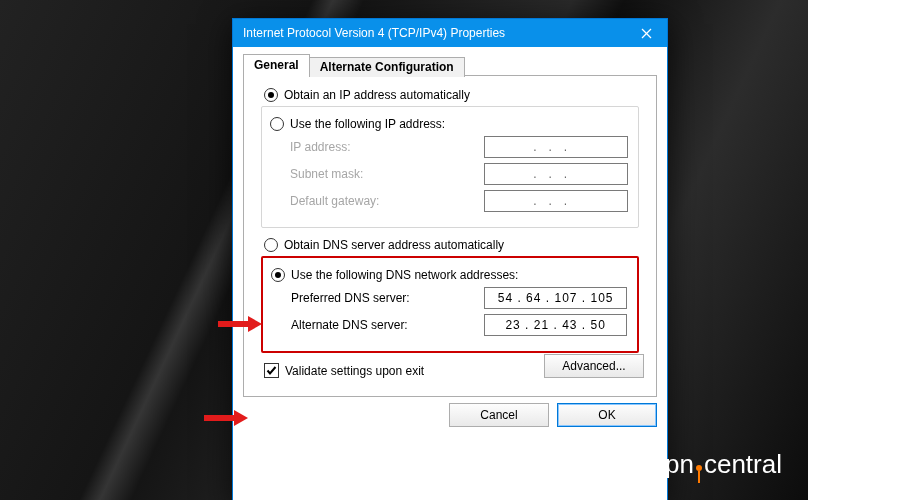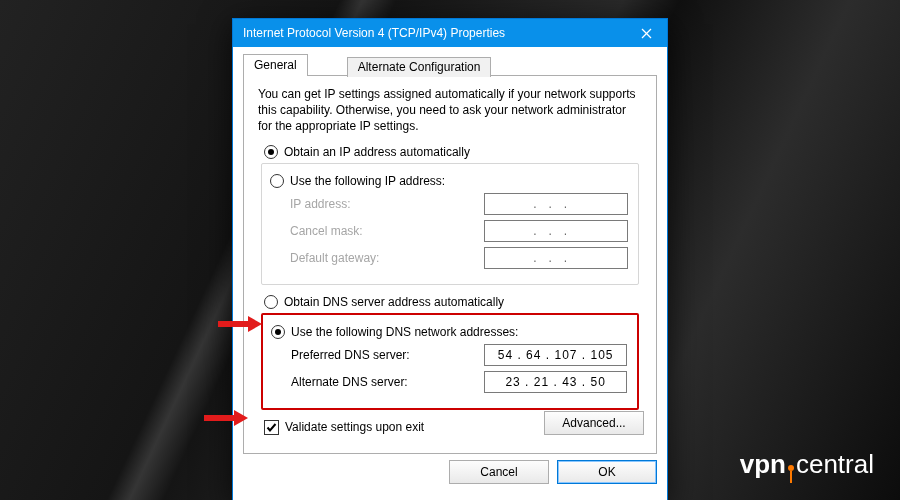--- a/index.html
+++ b/index.html
@@ -1,26 +1,26 @@
 <!DOCTYPE html>
 <html><head>
 <meta charset="utf-8">
 <style>
   html,body{margin:0;padding:0;width:900px;height:500px;overflow:hidden;font-family:"Segoe UI",Tahoma,sans-serif;font-size:12px;color:#000;}
-  .stage{position:relative;width:900px;height:500px;background:linear-gradient(115deg,#222 0%,#151515 30%,#353535 32%,#151515 35%,#2a2a2a 55%,#101010 60%,#2c2c2c 75%,#0c0c0c 100%);}
+  .stage{position:relative;width:808px;height:500px;background:linear-gradient(115deg,#222 0%,#151515 30%,#353535 32%,#151515 35%,#2a2a2a 55%,#101010 60%,#2c2c2c 75%,#0c0c0c 100%);}
   
   .dlg{position:absolute;left:232px;top:18px;width:434px;height:484px;background:#fff;box-shadow:0 6px 30px rgba(0,0,0,.7);border:1px solid #0078d7;}
   .titlebar{display:flex;align-items:center;justify-content:space-between;height:28px;background:#0990ea;color:#fff;padding:0 0 0 10px;font-size:12px;}
   .titlebar .closebtn{width:42px;height:28px;display:flex;align-items:center;justify-content:center;cursor:pointer;}
   .titlebar .closebtn svg{width:11px;height:11px;stroke:#fff;stroke-width:1.2;}
   .client{padding:6px 10px 10px 10px;background:#fff;}
   
   .tabs{display:flex;align-items:flex-end;height:22px;border-bottom:1px solid #adadad;}
-  .tab{padding:3px 10px 4px;border:1px solid #adadad;border-bottom:none;background:#fff;margin-right:-1px;font-size:12px;position:relative;top:1px;cursor:pointer;}
-  .tab.inactive{background:#f1f1f1;top:2px;padding-top:2px;padding-bottom:3px;margin-left:40px;}
+  .tab{padding:3px 10px 4px;border:1px solid #adadad;border-bottom:none;background:#fff;margin-right:-1px;font-size:12px;position:relative;top:1px;cursor:pointer;font-weight:bold;}
+  .tab.inactive{background:#f1f1f1;top:2px;padding-top:2px;padding-bottom:3px;}
   .tabbody{border:1px solid #adadad;border-top:none;padding:10px 12px 14px;}
   .desc{font-size:12px;line-height:1.35;margin:0 2px 10px;}
   
   .group{border:1px solid #d6d6d6;border-radius:2px;margin:4px 5px 10px;padding:8px 10px 10px 28px;position:relative;}
   .group.highlight{border:2px solid #cc0000;}
   .radiorow{display:flex;align-items:center;margin:2px 0 4px -20px;}
   .radiorow.outer{margin-left:8px;margin-bottom:0;}
   .radio{width:12px;height:12px;border:1px solid #333;border-radius:50%;margin-right:6px;display:flex;align-items:center;justify-content:center;background:#fff;cursor:pointer;}
   .radio.checked::after{content:"";width:6px;height:6px;border-radius:50%;background:#000;}
   .fieldrow{display:flex;align-items:center;margin:5px 0;gap:35px;}
@@ -34,21 +34,21 @@
   .chk.checked svg{width:11px;height:11px;stroke:#000;stroke-width:2;fill:none;}
   .btnrow{display:flex;justify-content:flex-end;margin-top:6px;}
   .btnrow.inside{margin-top:-24px;margin-bottom:4px;}
   .wbtn{min-width:74px;height:22px;padding:0 12px;border:1px solid #adadad;background:linear-gradient(#fdfdfd,#e9e9e9);font-size:12px;display:flex;align-items:center;justify-content:center;cursor:pointer;margin-left:8px;}
   .wbtn.default{border:1px solid #0078d7;box-shadow:0 0 0 1px #88c6ff inset;}
   
   .arrow{position:absolute;width:46px;height:18px;}
   .arrow svg{width:46px;height:18px;}
   
   .wm{position:absolute;right:26px;bottom:20px;font-size:26px;font-weight:500;color:#fff;display:flex;align-items:baseline;font-family:'Segoe UI',sans-serif;}
-  .wm .v{font-weight:700;margin-top:30px;}
+  .wm .v{font-weight:400;margin-top:30px;}
   .wm .dot{position:relative;top:-2px;margin:0 2px;}
   .wm .dot span{display:inline-block;width:6px;height:6px;border-radius:50%;background:#ff7a00;position:relative;}
   .wm .dot span::after{content:"";position:absolute;left:2px;top:6px;width:2px;height:12px;background:#ff7a00;}
 </style>
 </head>
 <body>
 
 <div class="stage">
 
   <div class="dlg">
@@ -62,39 +62,38 @@
       </div>
     </div>
 
     <div class="client">
       <div class="tabs">
         <div class="tab">General</div>
         <div class="tab inactive">Alternate Configuration</div>
       </div>
 
       <div class="tabbody">
-        <p class="desc">You can get IP settings assigned automatically if your network supports this capability. Otherwise, you need to ask your network administrator for the appropriate IP settings.</p>
 
         <div class="radiorow outer">
           <span class="radio checked"></span>
           <span>Obtain an IP address automatically</span>
         </div>
         <div class="group">
           <div class="radiorow">
             <span class="radio"></span>
             <span>Use the following IP address:</span>
           </div>
           <div class="fieldrow disabled">
             <span class="lbl">IP address:</span>
             <div class="ipbox disabled">
                 <span class="dots">...</span>
               </div>
           </div>
           <div class="fieldrow disabled">
-            <span class="lbl">Cancel mask:</span>
+            <span class="lbl">Subnet mask:</span>
             <div class="ipbox disabled">
                 <span class="dots">...</span>
               </div>
           </div>
           <div class="fieldrow disabled">
             <span class="lbl">Default gateway:</span>
             <div class="ipbox disabled">
                 <span class="dots">...</span>
               </div>
           </div>

